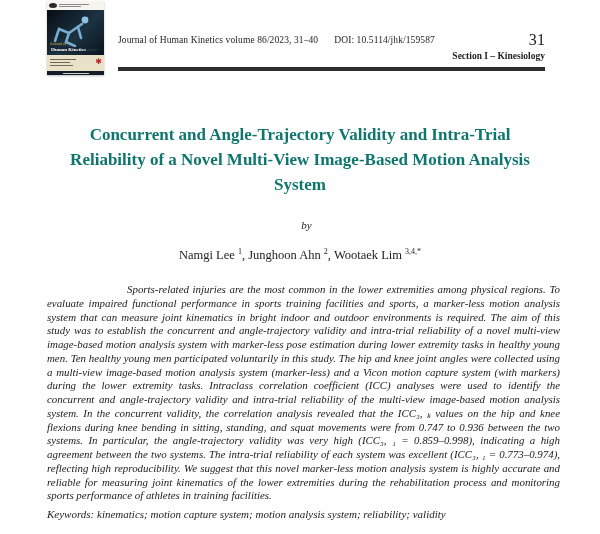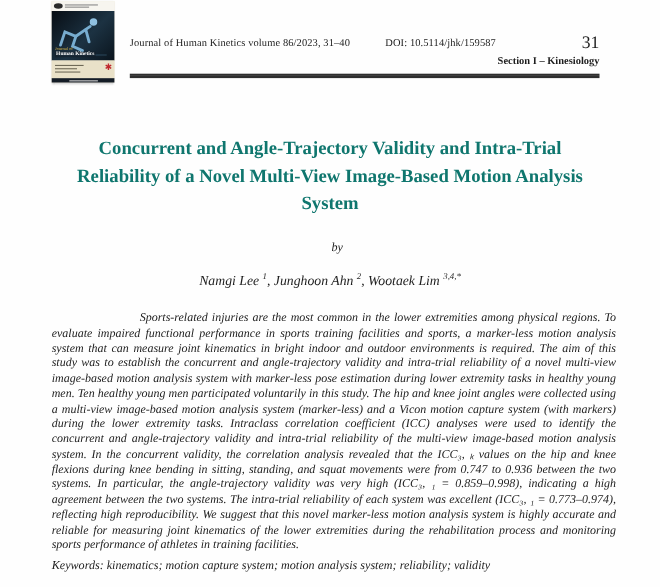--- a/index.html
+++ b/index.html
@@ -38,41 +38,41 @@
   .cover-cream { height: 16px; background: #e9e1c8; position: relative; padding: 2px 3px; }
   .cream-lines .bar { height: 1px; background: #6f6a58; margin: 2px 0; }
   .cream-lines .bar.w1 { width: 26px; } .cream-lines .bar.w2 { width: 20px; } .cream-lines .bar.w3 { width: 23px; }
   .cover-star { position: absolute; right: 2px; top: 3px; color: #c0272d; font-size: 8px; line-height: 8px; }
   .cover-strip { height: 4px; background: #141c26; display: flex; align-items: center; justify-content: center; }
   .cover-strip .bar { width: 26px; height: 1px; background: #cfcfcf; }
 
   
   .header-text { position: absolute; left: 118px; top: 31px; width: 427px; }
   .header-line1 { display: flex; align-items: center; font-size: 9.5px; letter-spacing: .1px; }
-  .doi { margin-left: 32px; }
+  .doi { margin-left: 16px; }
   .page-num { margin-left: auto; font-size: 16px; }
   .section-line { font-size: 9.5px; font-weight: bold; margin-top: 2px; text-align: right; }
   .double-rule {
     margin-top: 6px; height: 2px;
     border-top: 2px solid #2e2e2e; border-bottom: 2px solid #2e2e2e;
   }
 
   
   .article-title {
     position: absolute; top: 122px; left: 58px; right: 58px;
     text-align: center; font-size: 17px; font-weight: bold; line-height: 25px;
     color: #0f766e;
   }
   .by-line {
     position: absolute; top: 219px; left: 0; width: 100%;
     text-align: center; font-style: italic; font-size: 11px; padding-left: 13px;
   }
   .authors-line {
     position: absolute; top: 247px; left: 0; width: 100%;
-    text-align: center; font-style: italic; font-size: 12.5px;
+    text-align: center; font-size: 12.5px;
   }
   .authors-line sup { font-size: 8px; }
   .abstract {
     position: absolute; top: 283px; left: 47px; width: 513px;
     font-style: italic; font-size: 10.9px; line-height: 13.75px;
     text-align: justify; text-indent: 80px; color: #212121;
   }
   .keywords {
     position: absolute; top: 508px; left: 47px; width: 513px;
     font-size: 11px; font-style: italic;

